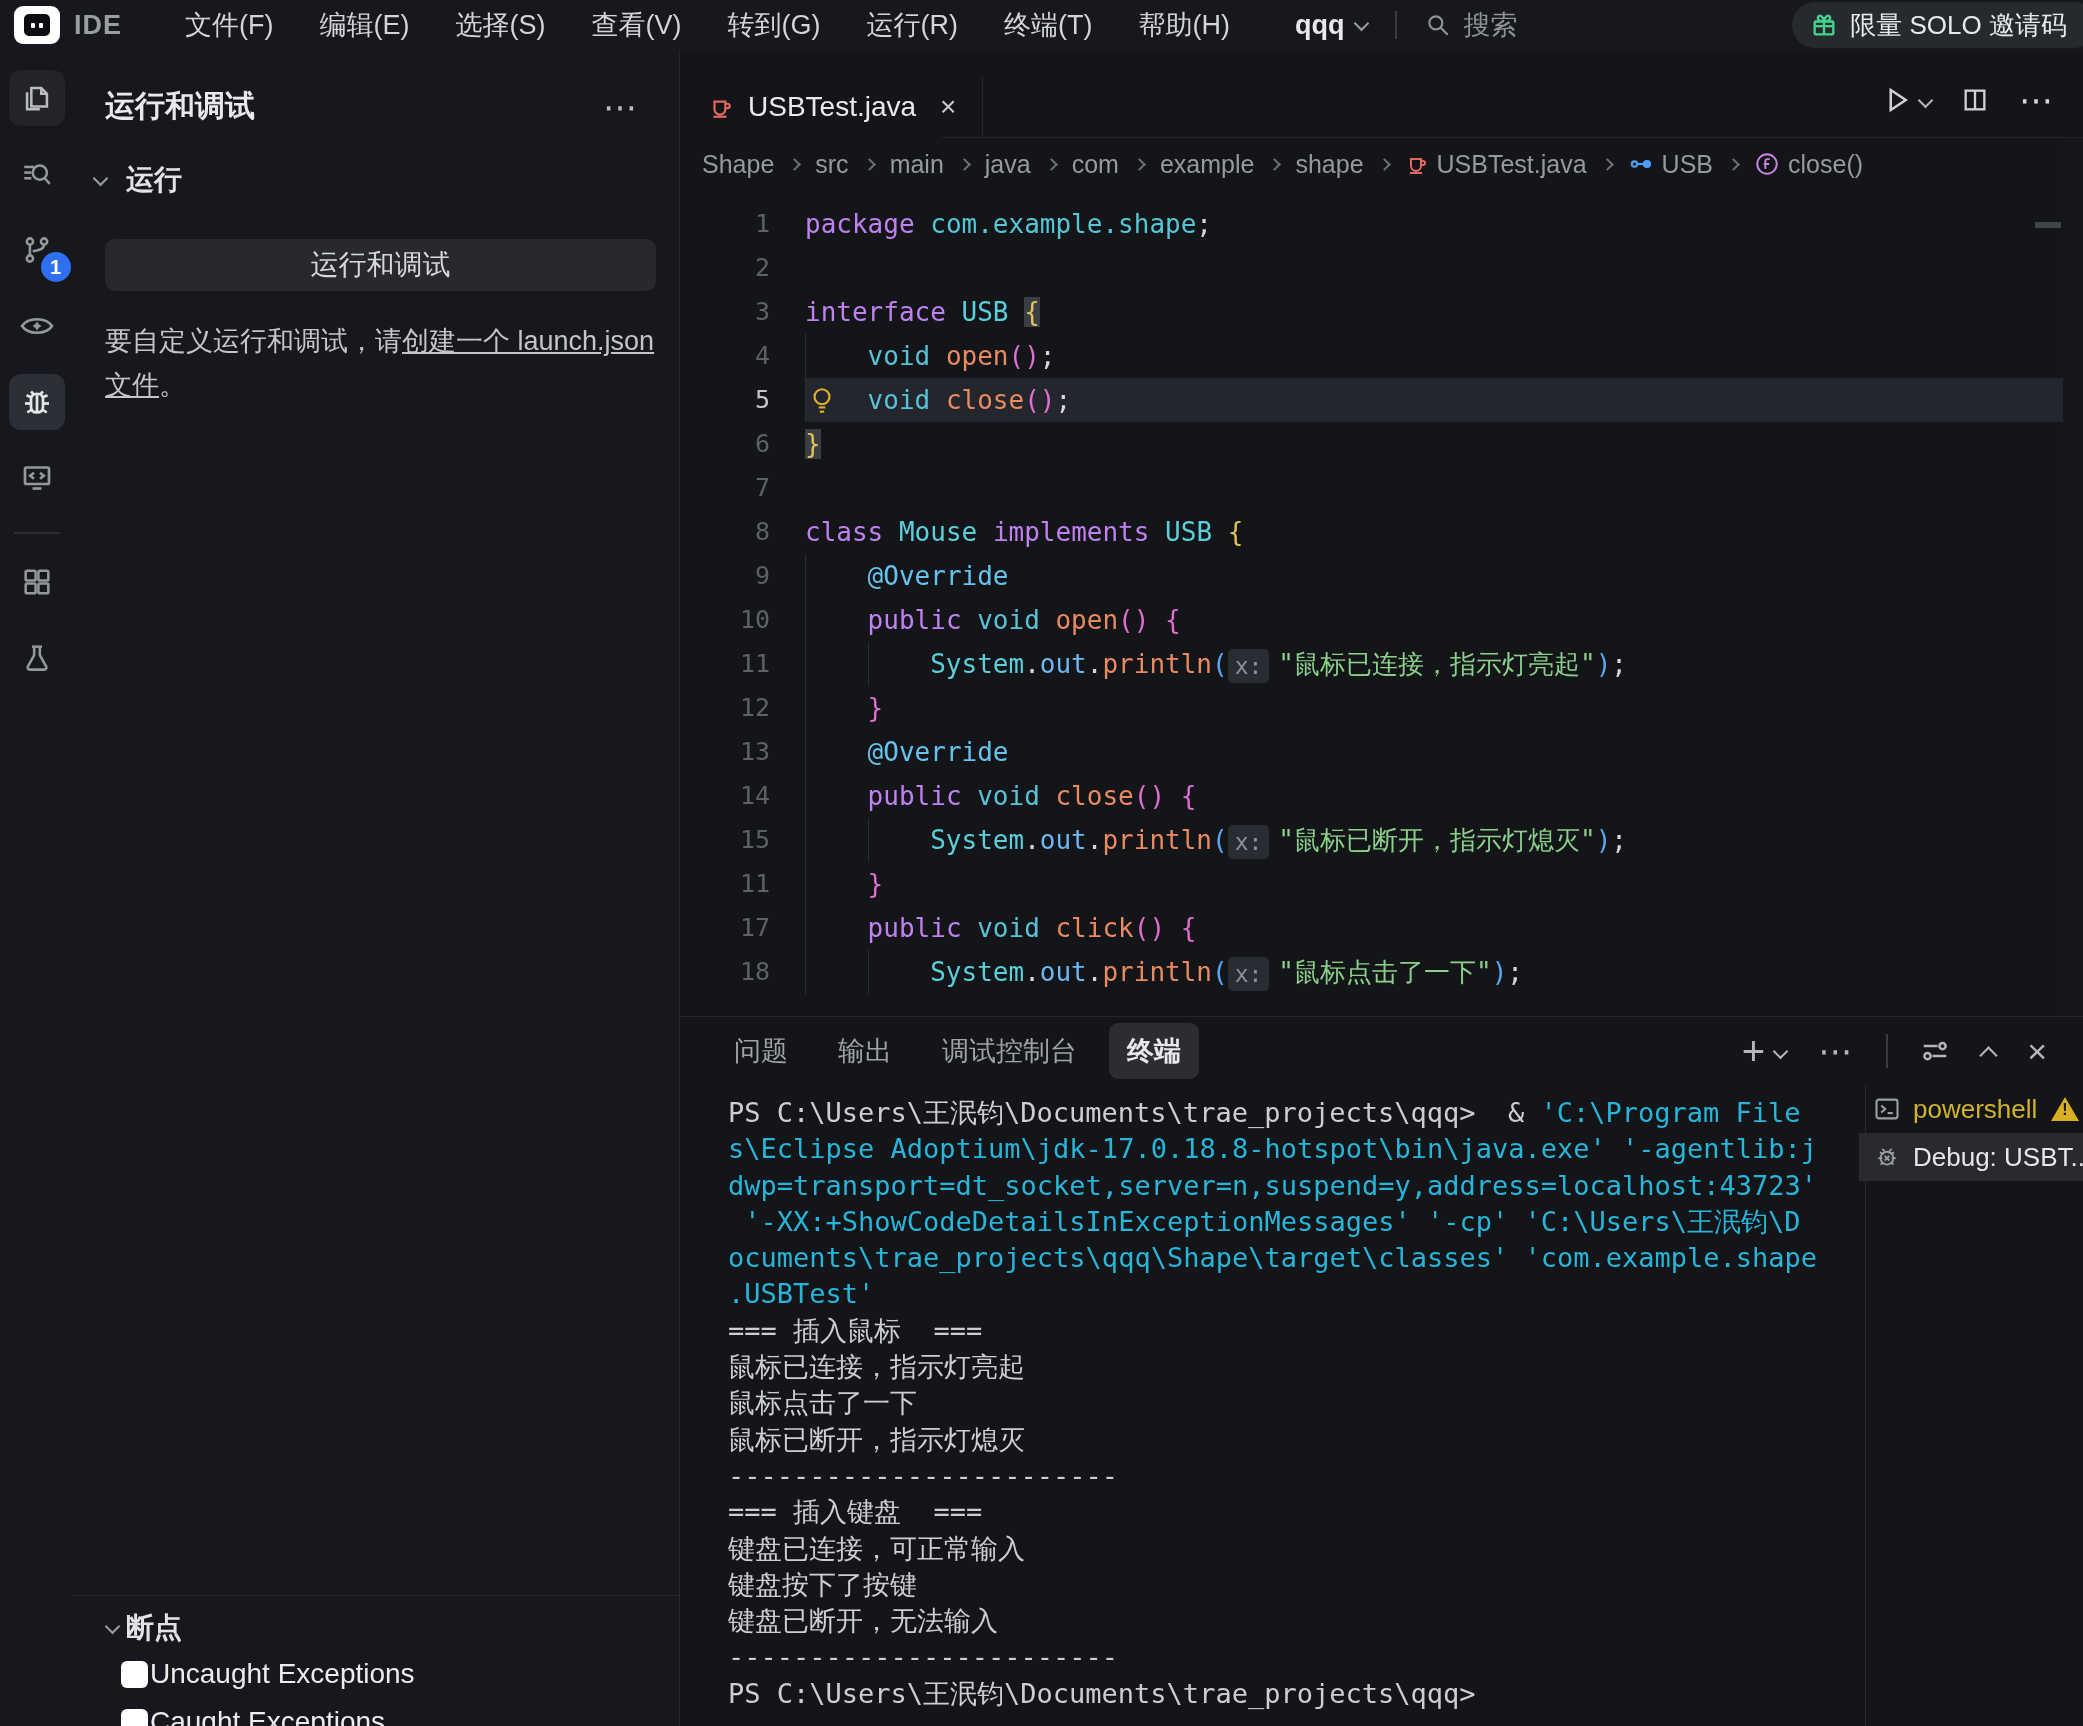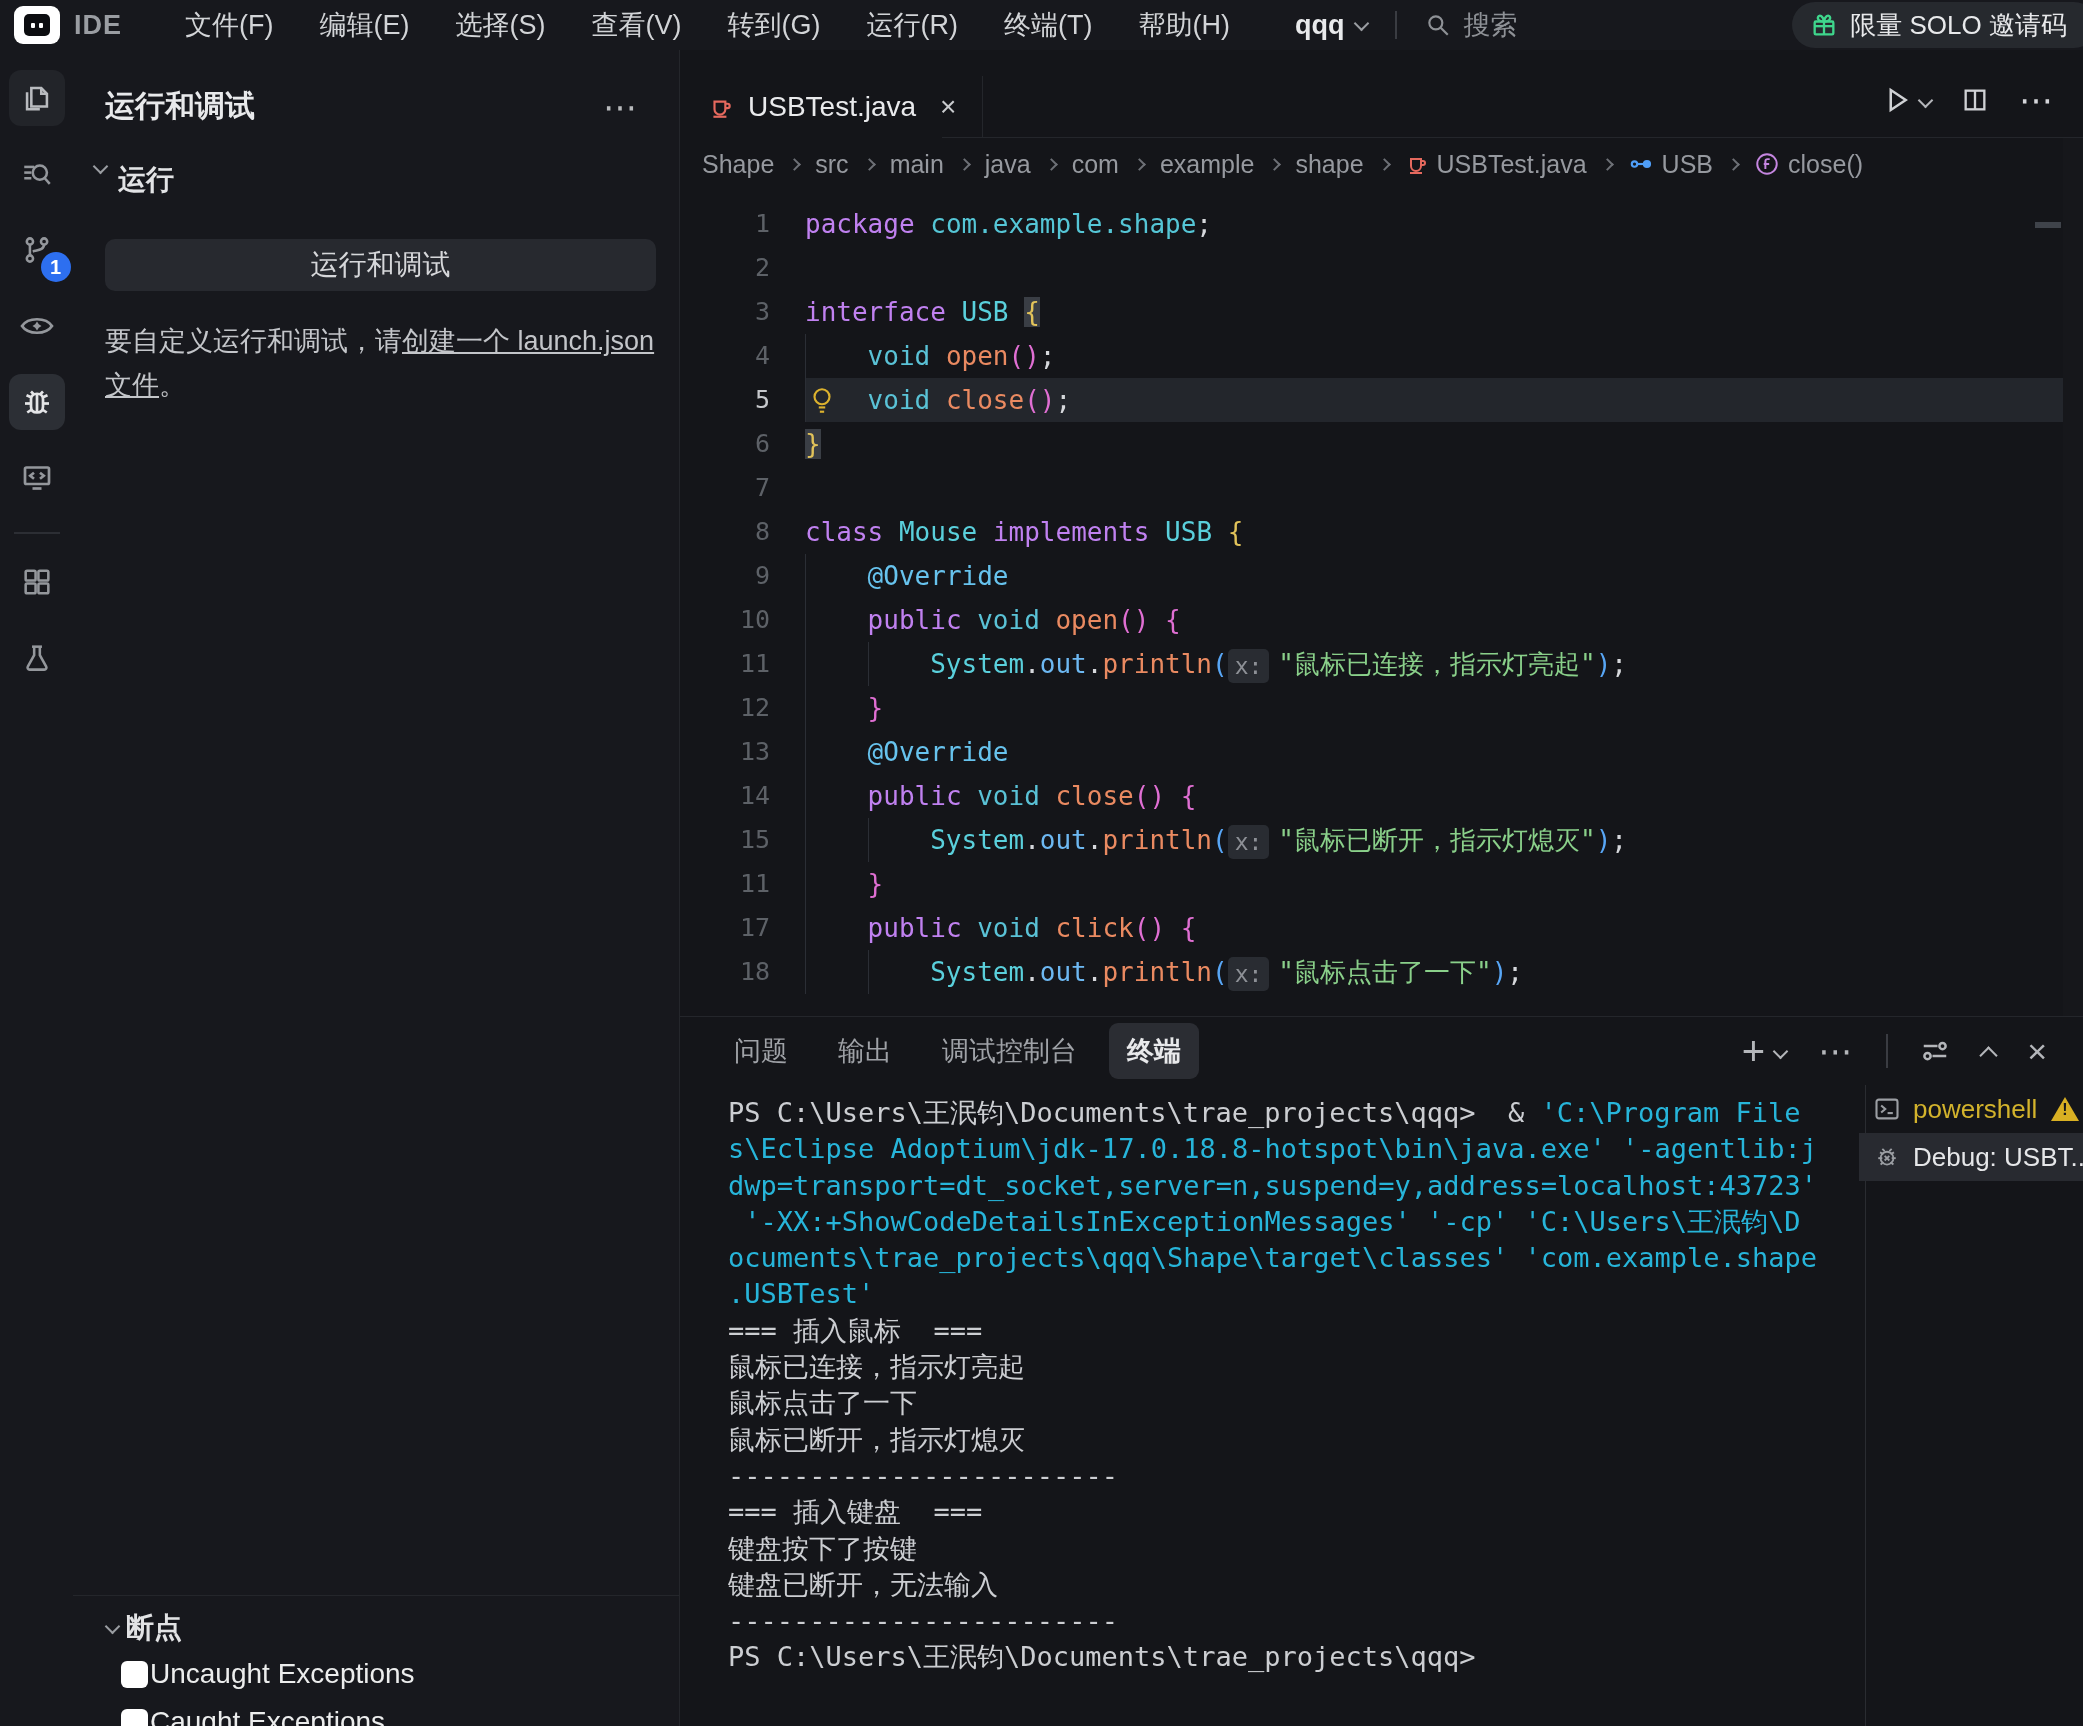--- a/index.html
+++ b/index.html
@@ -28,21 +28,21 @@
   .act-item.open { background:#222429; }
   .act-item.active { background:#2c2f35; }
   .act-divider { width:46px; height:2px; background:#2c2e34; margin-top:26px; }
   .badge { position:absolute; right:-6px; bottom:-4px; width:30px; height:30px; border-radius:50%; background:#2d6ff0; color:#fff; font-size:20px; font-weight:bold; display:flex; align-items:center; justify-content:center; }
 
   
   #sidebar { position:absolute; left:73px; top:50px; width:607px; height:1676px; background:#17181d; border-right:1px solid #24262b; }
   .sb-header { display:flex; align-items:center; justify-content:space-between; padding:36px 40px 0 32px; }
   .sb-title { font-size:30px; font-weight:bold; color:#e8e9eb; }
   .sb-more { color:#b8babd; font-size:34px; letter-spacing:2px; line-height:10px; }
-  .sb-section { display:flex; gap:12px; padding:34px 0 0 22px; }
+  .sb-section { display:flex; align-items:center; gap:20px; padding:34px 0 0 22px; }
   .sb-section .chev { border-color:#9a9da2; margin:0 0 4px 0; }
   .sb-section-label { font-size:28px; font-weight:bold; color:#e2e3e5; }
   .run-btn { margin:40px 24px 0 32px; width:551px; height:52px; background:#27292f; border:none; border-radius:10px; color:#d6d7da; font-size:28px; font-family:inherit; }
   .sb-hint { margin:28px 24px 0 32px; font-size:27px; line-height:44px; color:#c3c5c9; }
   .sb-hint a { color:#c3c5c9; text-decoration:underline; }
   .bp-section { position:absolute; left:0; bottom:0; width:607px; height:131px; border-top:1px solid #24262b; padding-top:10px; }
   .bp-header { display:flex; align-items:center; gap:8px; padding-left:22px; height:44px; }
   .bp-row { display:flex; align-items:center; padding-left:48px; height:48px; }
   .bp-check { width:27px; height:27px; background:#ffffff; border-radius:6px; flex:none; }
   .bp-label { font-size:28px; color:#eceded; margin-left:2px; }
@@ -443,20 +443,21 @@
         <div class="tline"><span class="tc-cyan">dwp=transport=dt_socket,server=n,suspend=y,address=localhost:43723'</span></div>
         <div class="tline"><span class="tc-cyan"> '-XX:+ShowCodeDetailsInExceptionMessages' '-cp' 'C:\Users\王泯钧\D</span></div>
         <div class="tline"><span class="tc-cyan">ocuments\trae_projects\qqq\Shape\target\classes' 'com.example.shape</span></div>
         <div class="tline"><span class="tc-cyan">.USBTest'</span></div>
         <div class="tline"><span class="tc-white">=== 插入鼠标  ===</span></div>
         <div class="tline"><span class="tc-white">鼠标已连接，指示灯亮起</span></div>
         <div class="tline"><span class="tc-white">鼠标点击了一下</span></div>
         <div class="tline"><span class="tc-white">鼠标已断开，指示灯熄灭</span></div>
         <div class="tline"><span class="tc-white">------------------------</span></div>
         <div class="tline"><span class="tc-white">=== 插入键盘  ===</span></div>
+        <div class="tline"><span class="tc-white">键盘已连接，可正常输入</span></div>
         <div class="tline"><span class="tc-white">键盘按下了按键</span></div>
         <div class="tline"><span class="tc-white">键盘已断开，无法输入</span></div>
         <div class="tline"><span class="tc-white">------------------------</span></div>
         <div class="tline"><span class="tc-white">PS C:\Users\王泯钧\Documents\trae_projects\qqq&gt;</span></div>
       </div>
 
     <div id="term-list">
         <div class="tl-row">
           <span>
             <svg width="28" height="28" viewBox="0 0 24 24" fill="none" stroke="#9b9ea3" stroke-width="1.8">

